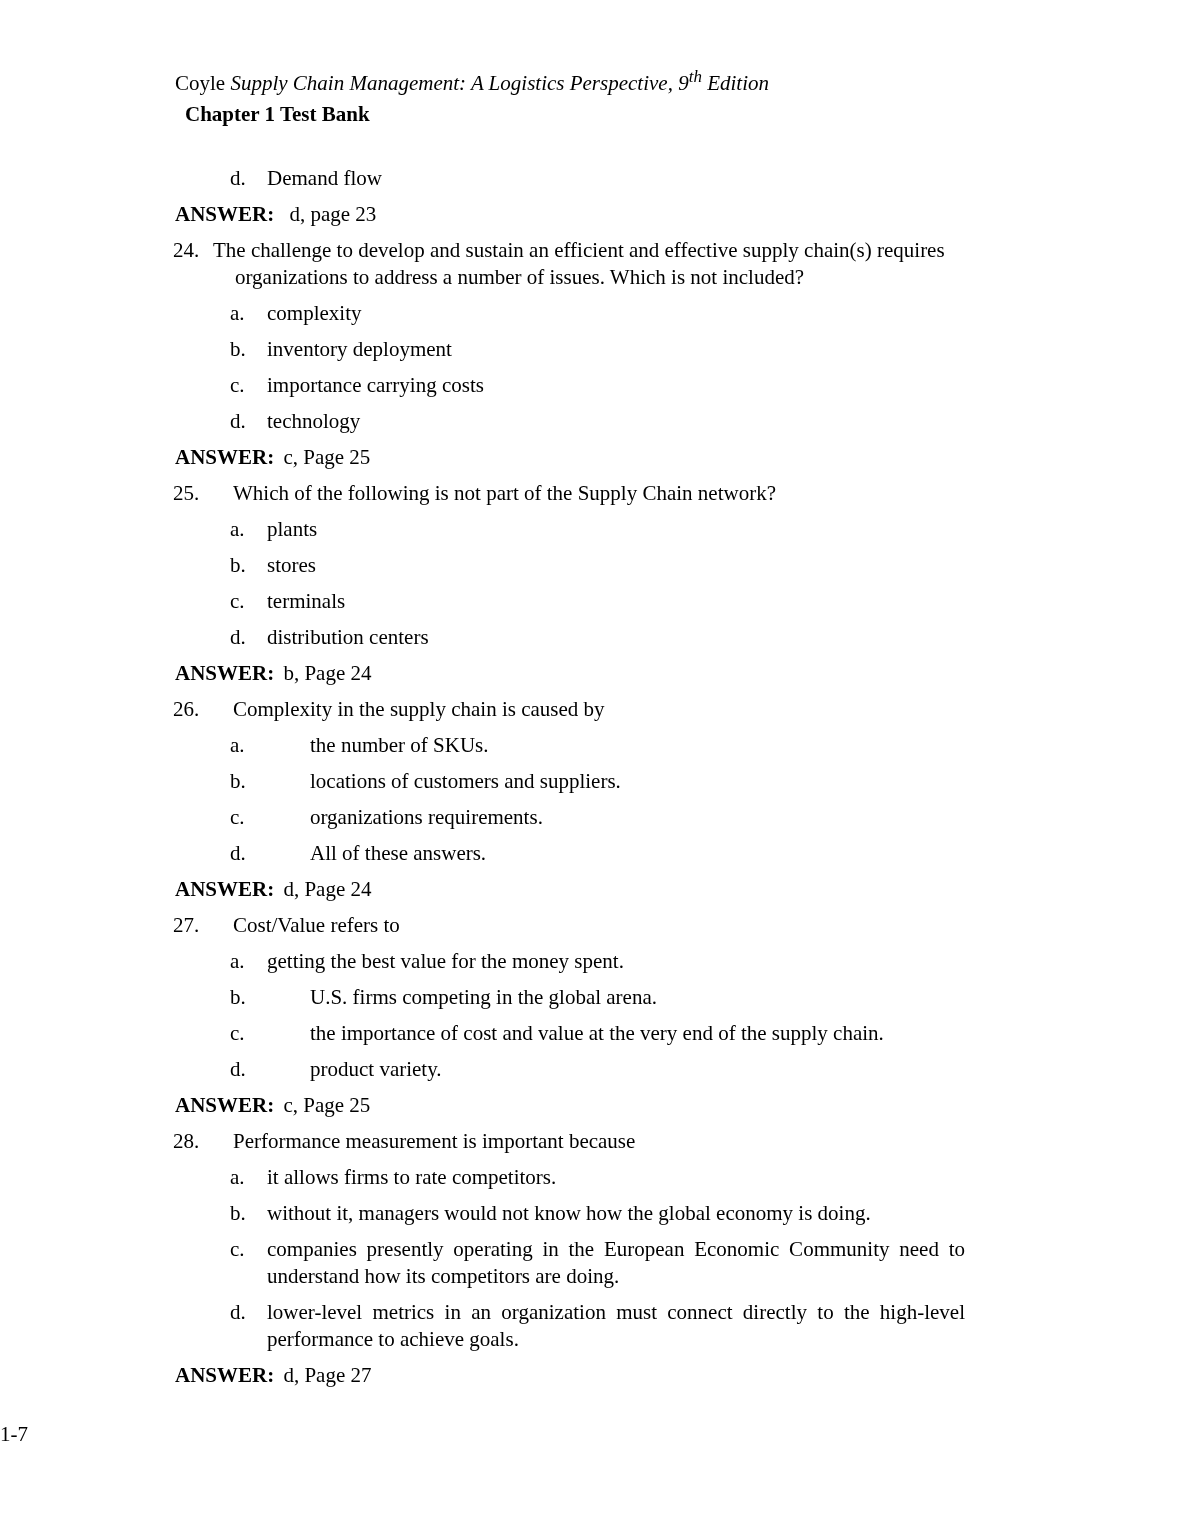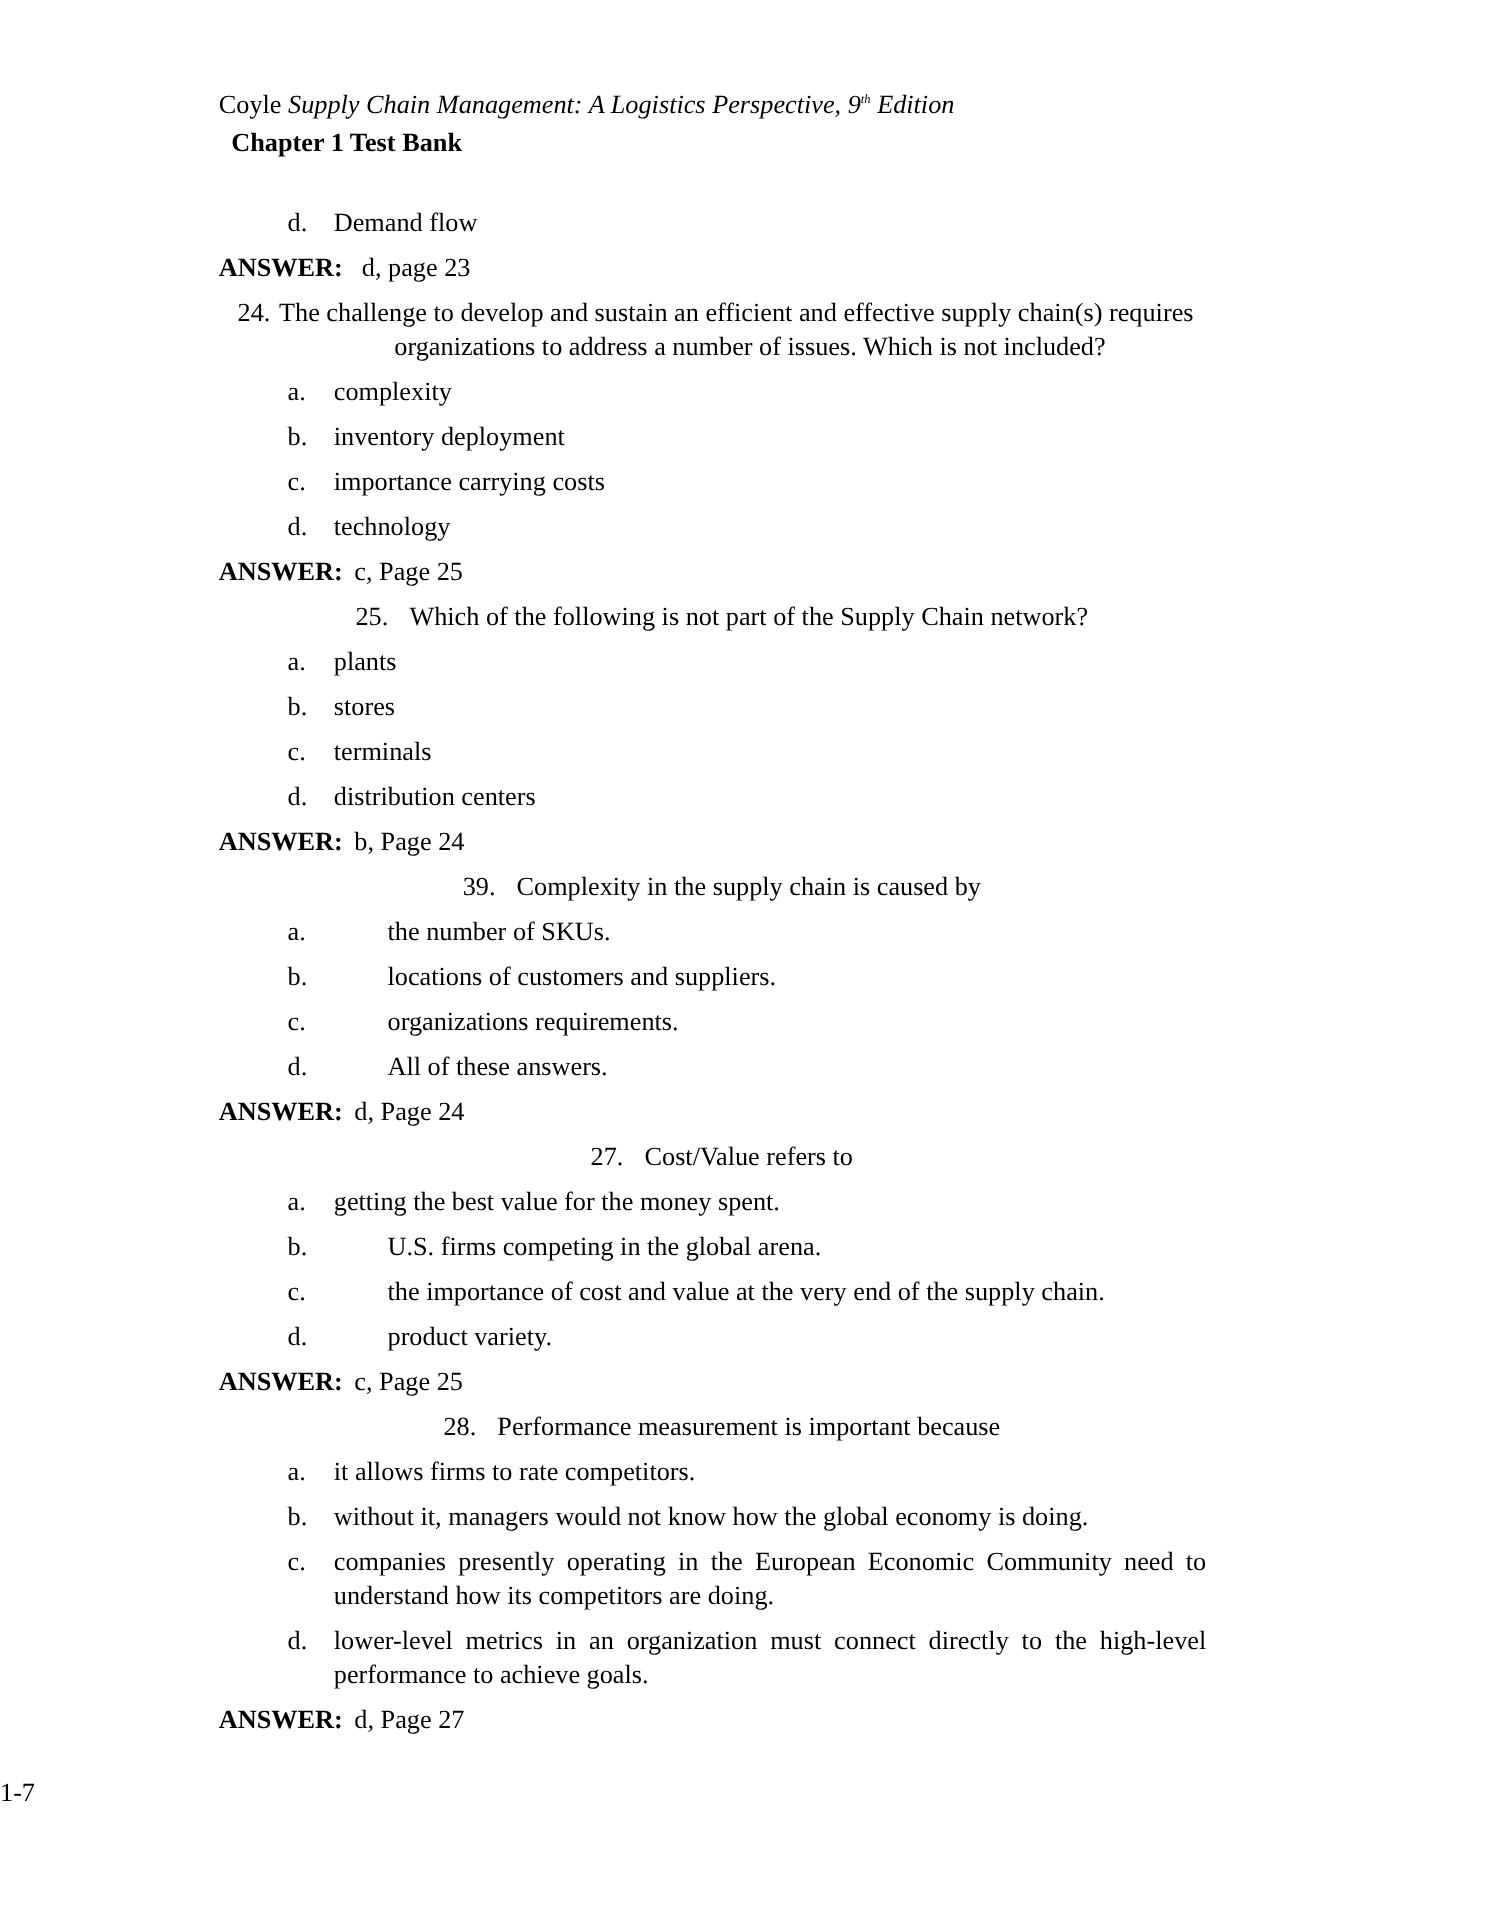--- a/index.html
+++ b/index.html
@@ -9,33 +9,33 @@
     font-family: "Liberation Serif", "DejaVu Serif", serif;
     font-size: 21px; line-height: 27px;
     -webkit-font-smoothing: antialiased;
   }
   .page { padding: 70px 225px 0 175px; }
   p { margin: 0 0 9px 0; }
   .hdr { margin: 0; }
   .chapter { margin: 4px; padding-left: 6px; font-weight: bold; }
   .gap { height: 33px; }
 
-  .question { padding-left: 60px; text-indent: -62px; text-align: center; }
+  .question { padding-left: 60px; text-indent: -62px; }
   .qnum { display: inline-block; text-indent: 0; width: 60px; }
   .qnum.n24 { width: 40px; }
 
   .option { padding-left: 92px; text-indent: -37px; }
   .letter { display: inline-block; text-indent: 0; width: 37px; }
   .option.wide .letter { width: 80px; }
   .option.just { text-align: justify; }
 
   .answer b { margin-right: 4px; font-family: Liberation Serif, serif; }
   .answer.first b { margin-right: 10px; }
 
-  .sup { vertical-align: super; font-size: 10px; line-height: 0; }
+  .sup { vertical-align: super; font-size: 17px; line-height: 0; }
   .footer { text-align: left; margin: 32px 0 0 0; }
 </style>
 </head>
 <body>
 
 <div class="page">
 
   <p class="hdr"><span>Coyle </span><i>Supply Chain Management: A Logistics Perspective, 9</i><i class="sup">th</i><i> Edition</i></p>
   <p class="hdr chapter">Chapter 1 Test Bank</p>
 
@@ -51,21 +51,21 @@
   <p class="option"><span class="letter">d.</span><span>technology</span></p>
   <p class="answer"><b>ANSWER:</b> <span>c, Page 25</span></p>
 
   <p class="question"><span class="qnum">25.</span><span>Which of the following is not part of the Supply Chain network?</span></p>
   <p class="option"><span class="letter">a.</span><span>plants</span></p>
   <p class="option"><span class="letter">b.</span><span>stores</span></p>
   <p class="option"><span class="letter">c.</span><span>terminals</span></p>
   <p class="option"><span class="letter">d.</span><span>distribution centers</span></p>
   <p class="answer"><b>ANSWER:</b> <span>b, Page 24</span></p>
 
-  <p class="question"><span class="qnum">39.</span><span>Complexity in the supply chain is caused by</span></p>
+  <p class="question"><span class="qnum">26.</span><span>Complexity in the supply chain is caused by</span></p>
   <p class="option wide"><span class="letter">a.</span><span>the number of SKUs.</span></p>
   <p class="option wide"><span class="letter">b.</span><span>locations of customers and suppliers.</span></p>
   <p class="option wide"><span class="letter">c.</span><span>organizations requirements.</span></p>
   <p class="option wide"><span class="letter">d.</span><span>All of these answers.</span></p>
   <p class="answer"><b>ANSWER:</b> <span>d, Page 24</span></p>
 
   <p class="question"><span class="qnum">27.</span><span>Cost/Value refers to</span></p>
   <p class="option"><span class="letter">a.</span><span>getting the best value for the money spent.</span></p>
   <p class="option wide"><span class="letter">b.</span><span>U.S. firms competing in the global arena.</span></p>
   <p class="option wide"><span class="letter">c.</span><span>the importance of cost and value at the very end of the supply chain.</span></p>

